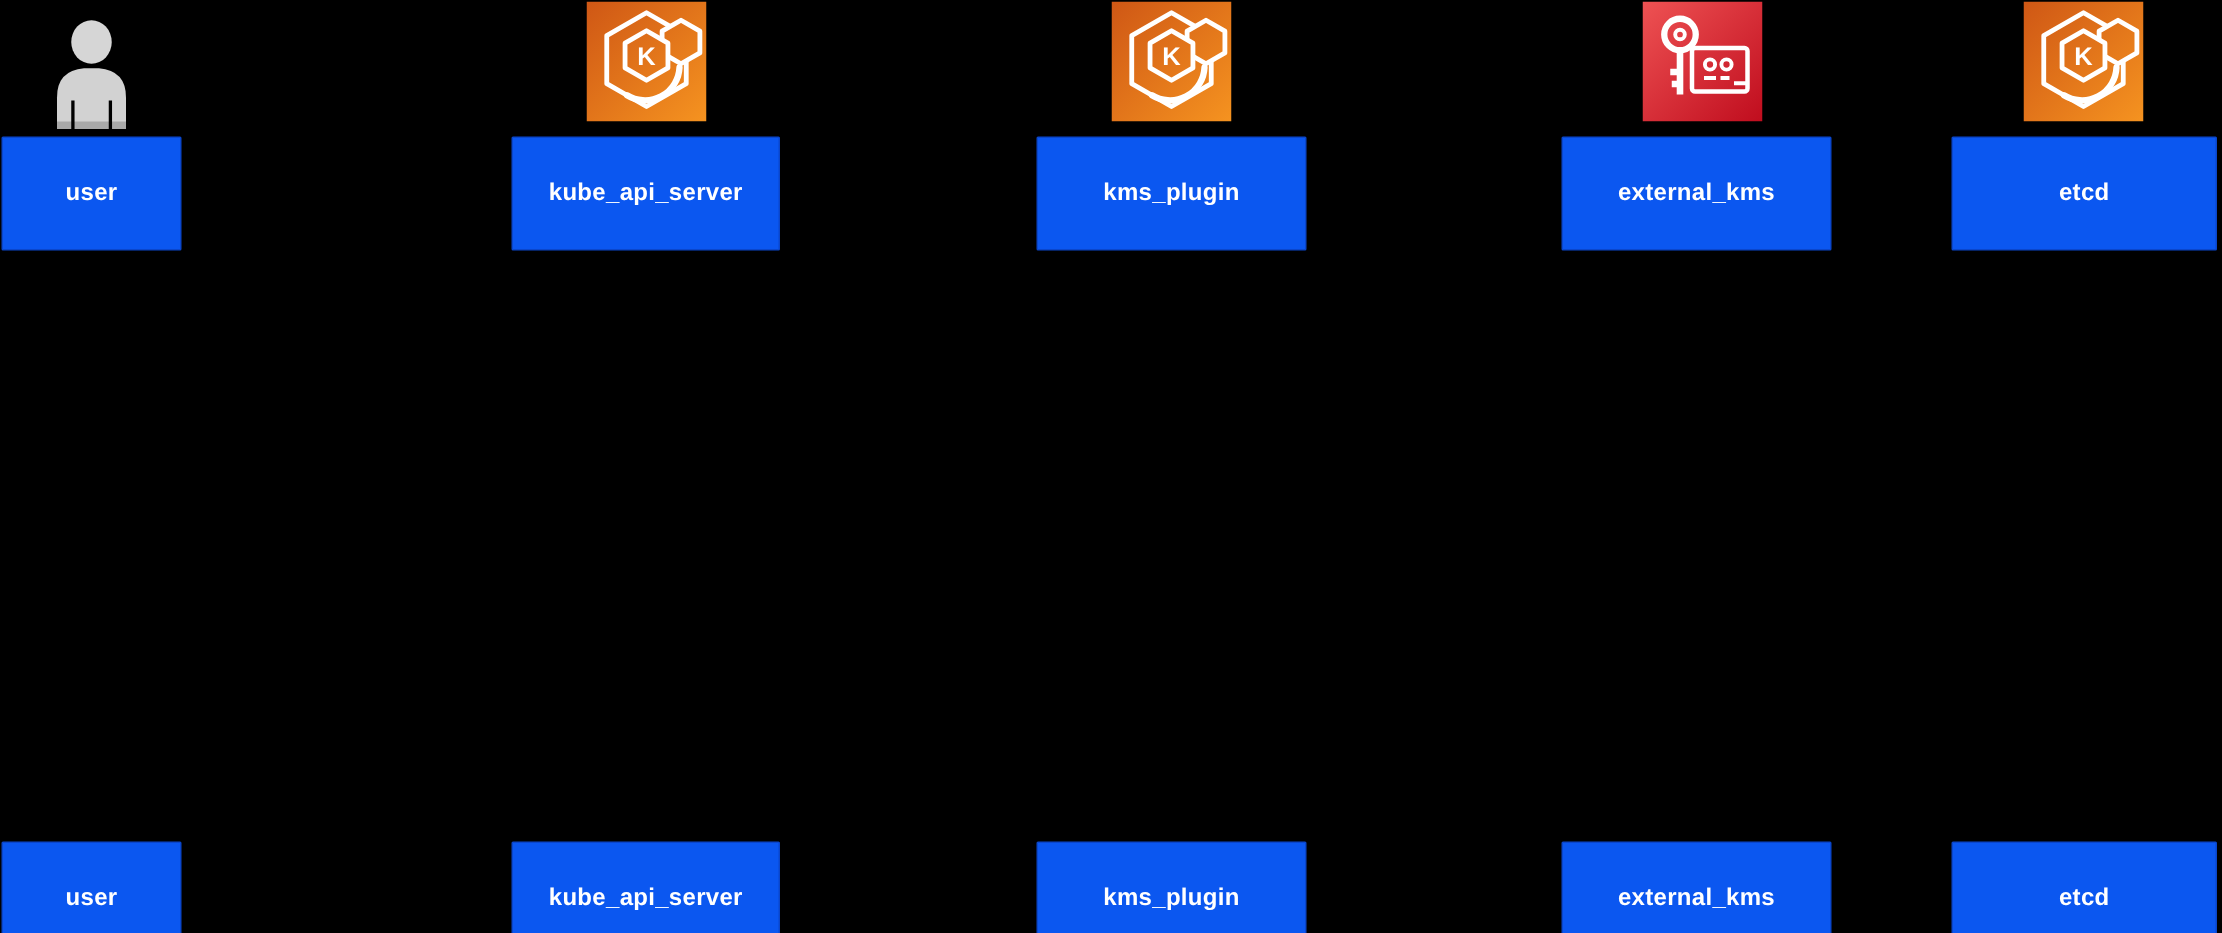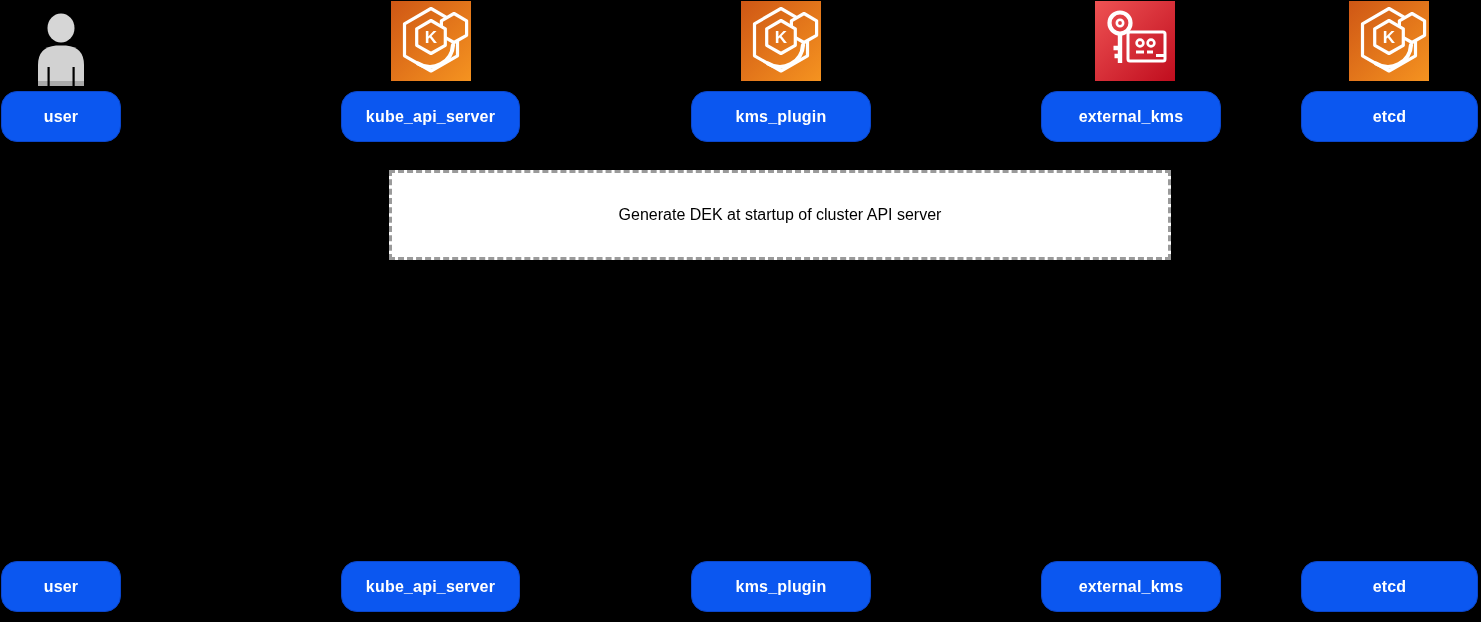--- a/index.html
+++ b/index.html
@@ -4,24 +4,24 @@
 <style>
   html,body{margin:0;padding:0;background:#000;}
   .stage{
     position:relative;width:1481px;height:622px;background:#000;overflow:hidden;
     font-family:"Liberation Sans",sans-serif;
   }
   .icon{position:absolute;width:80px;height:80px;}
   .icon svg{width:100%;height:100%;display:block;}
   .icon.person{width:66px;height:78px;}
   .pbox{
-    position:absolute;height:51px;box-sizing:border-box;
+    position:absolute;height:76px;box-sizing:border-box;
     background:var(--participant-fill,#0b57f0);
     border:1px solid var(--participant-border,#0a46cc);
-    border-radius:16px;
+    border-radius:1px;
     display:flex;align-items:center;justify-content:center;
   }
   .plabel{
     color:var(--participant-text,#fff);
     font-size:16px;font-weight:600;letter-spacing:.2px;white-space:nowrap;
   }
   .note{
     position:absolute;left:389px;top:170px;width:782px;height:90px;box-sizing:border-box;
     background:var(--note-fill,#fff);
     border:3px dashed var(--note-border,#9a9a9a);
@@ -124,23 +124,20 @@
   <div class="pbox" style="left:691px;top:91px;width:180px;">
     <span class="plabel">kms_plugin</span>
   </div>
   <div class="pbox" style="left:1041px;top:91px;width:180px;">
     <span class="plabel">external_kms</span>
   </div>
   <div class="pbox" style="left:1301px;top:91px;width:177px;">
     <span class="plabel">etcd</span>
   </div>
 
-  <div class="note">
-    <span class="note-text">Generate DEK at startup of cluster API server</span>
-  </div>
 
   <div class="pbox" style="left:1px;top:561px;width:120px;">
     <span class="plabel">user</span>
   </div>
   <div class="pbox" style="left:341px;top:561px;width:179px;">
     <span class="plabel">kube_api_server</span>
   </div>
   <div class="pbox" style="left:691px;top:561px;width:180px;">
     <span class="plabel">kms_plugin</span>
   </div>

